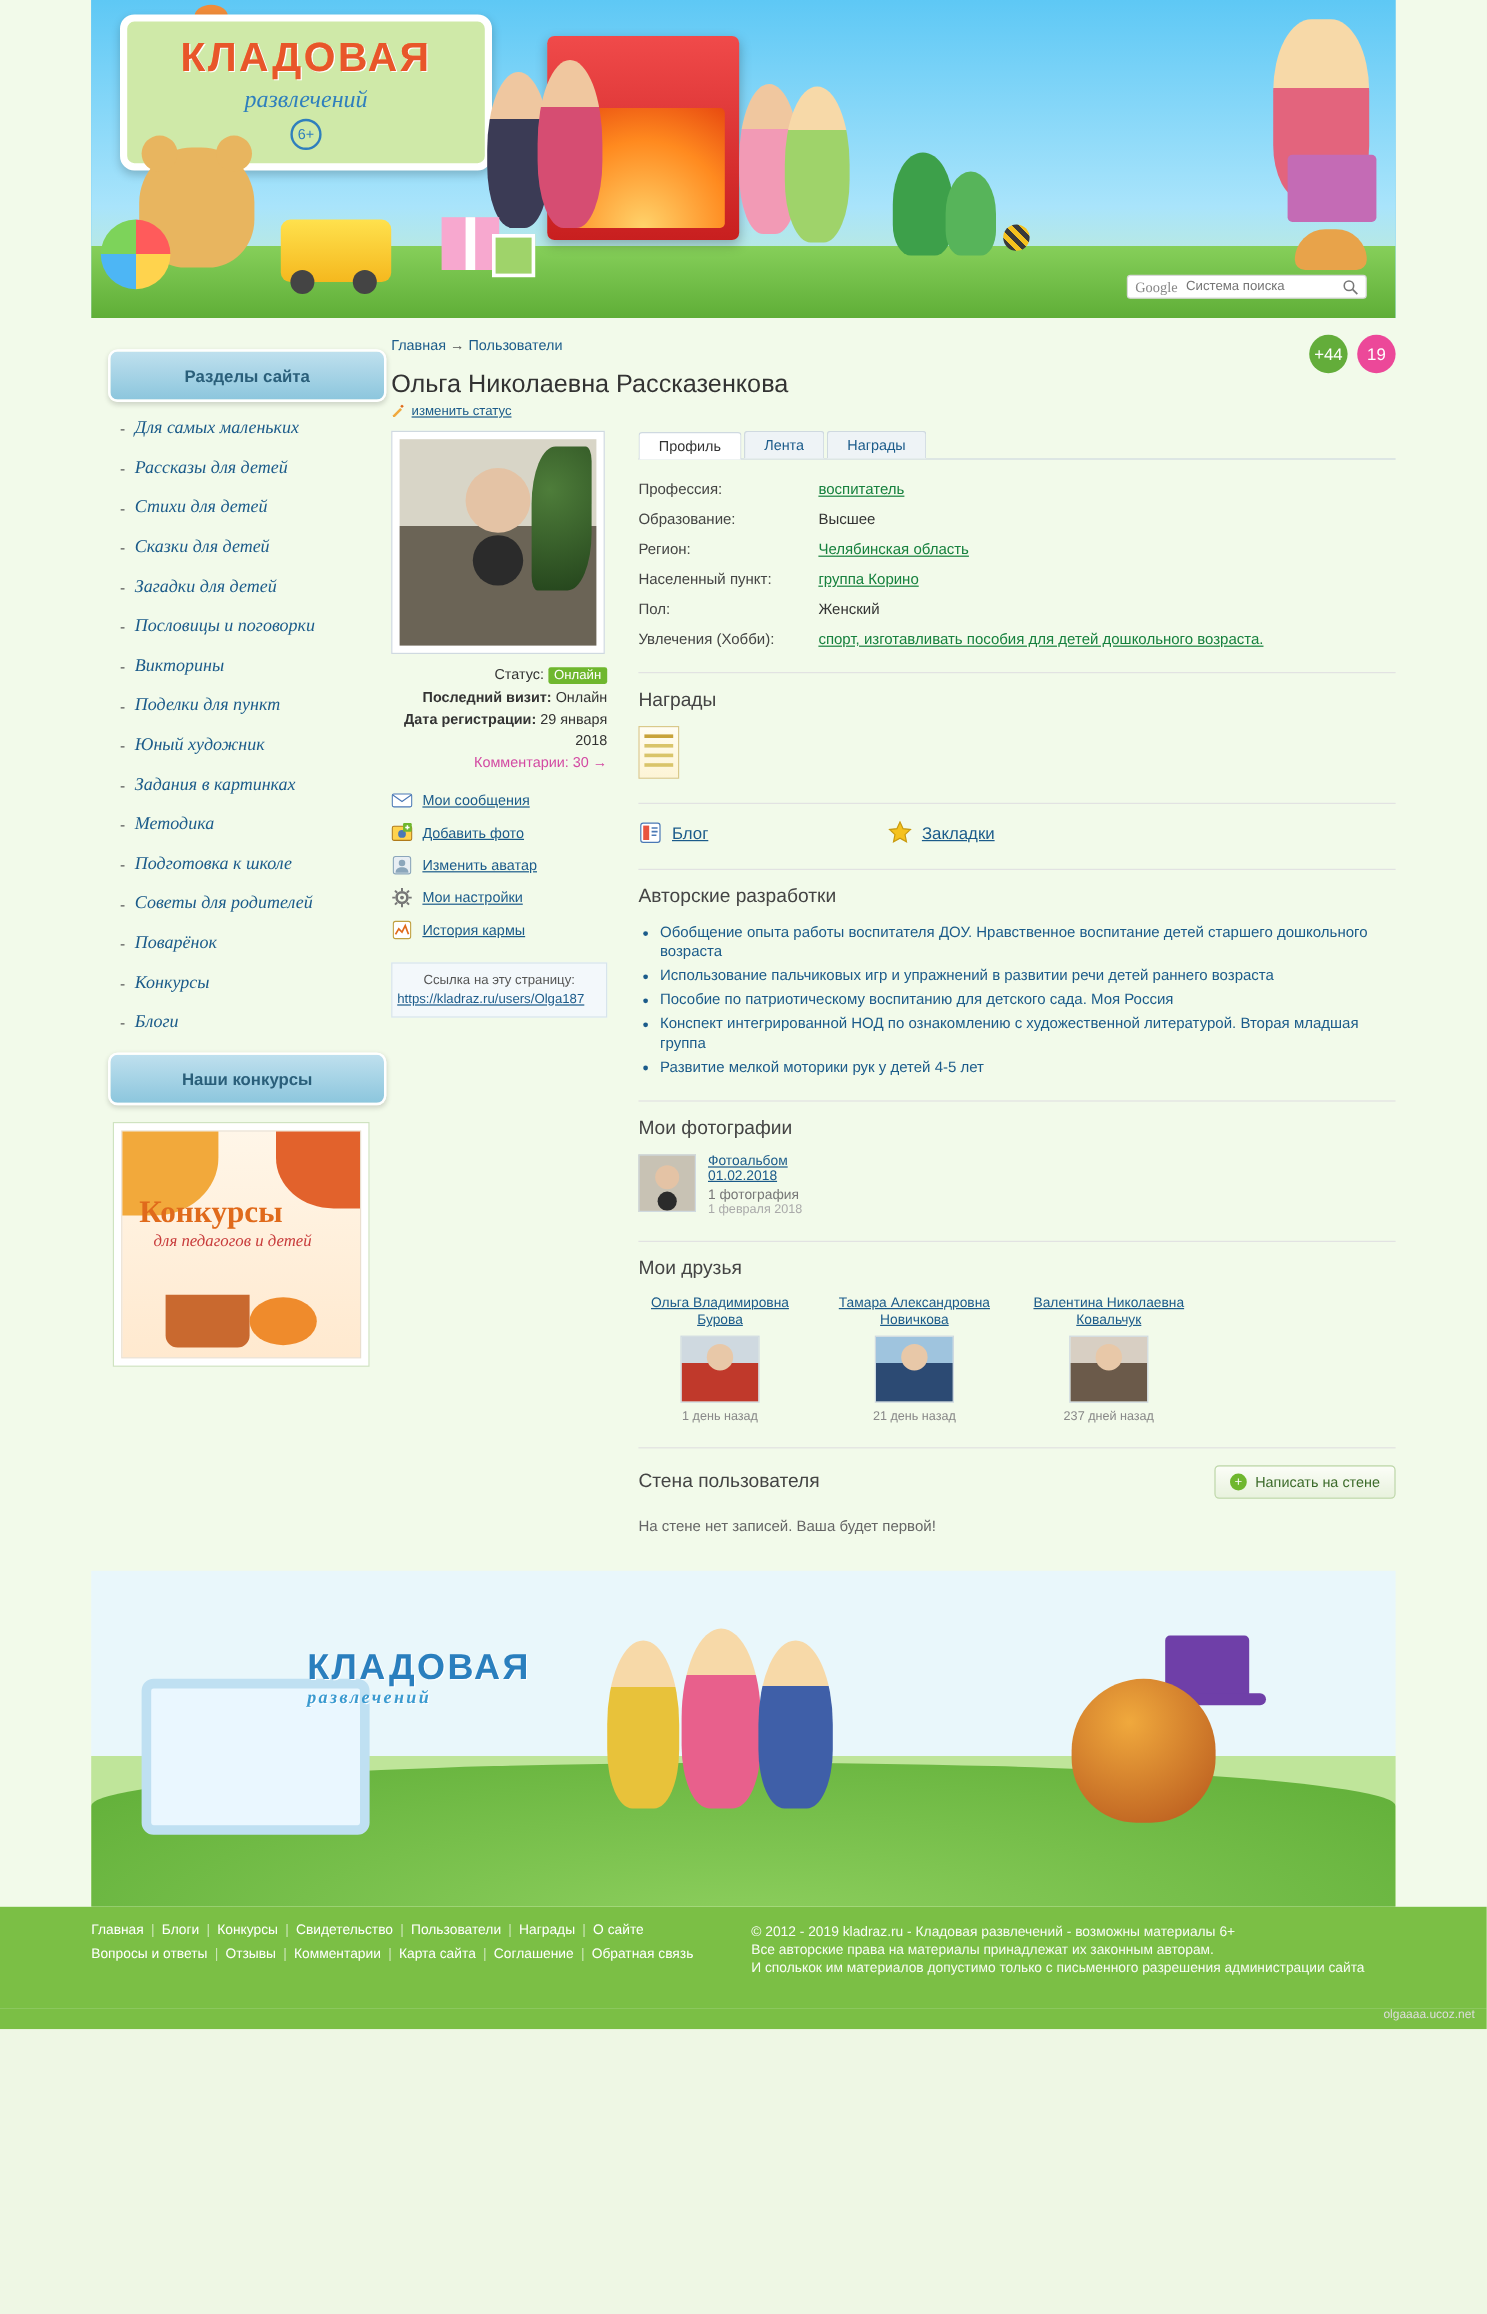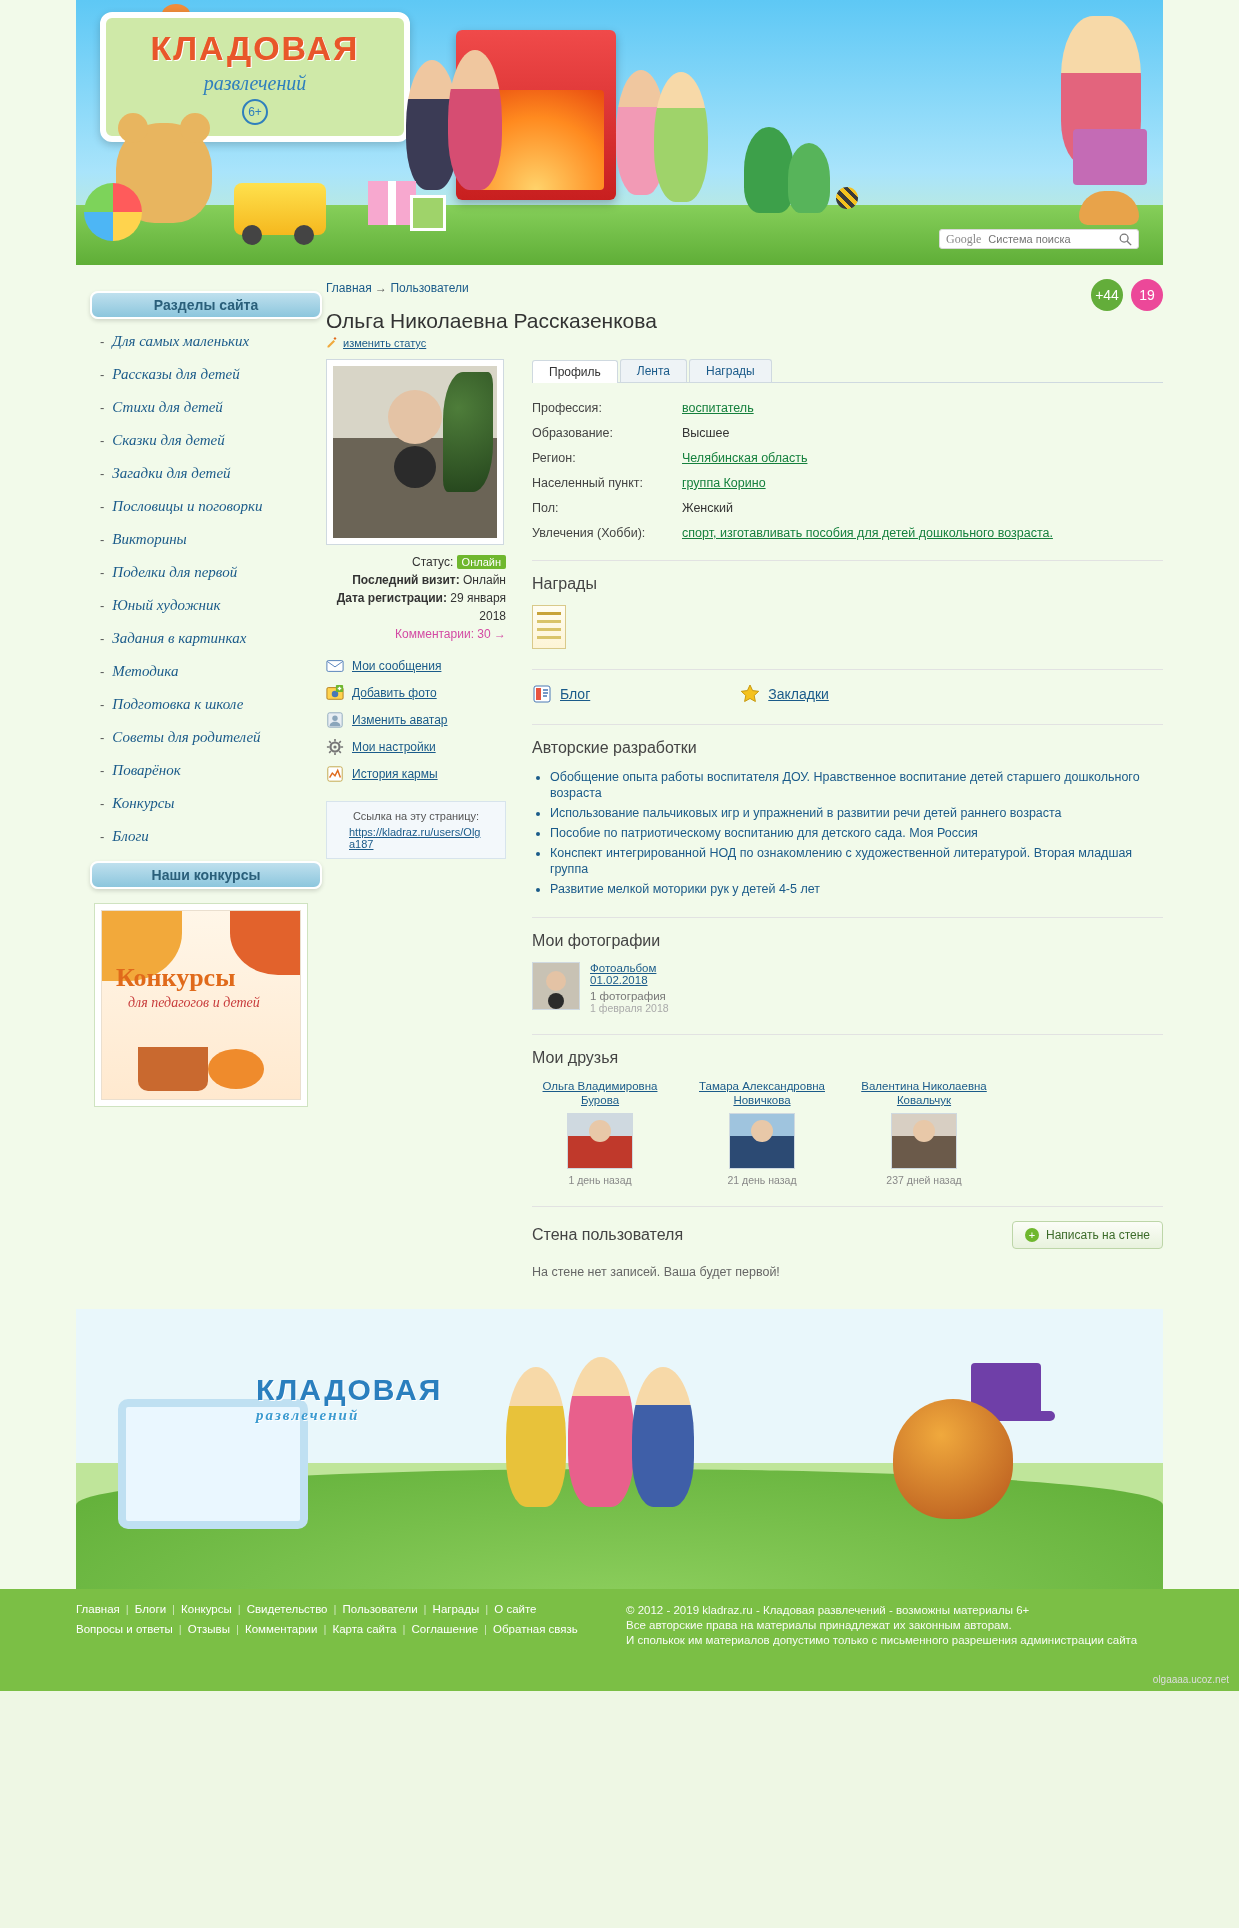--- a/index.html
+++ b/index.html
@@ -87,21 +87,21 @@
   .search-box .g { font-family:"Liberation Serif", serif; font-size:12px; color:#888; }
   .search-box input { border:0; outline:0; font-size:11px; color:#999; flex:1; width:10px; }
   .search-ico { width:14px;height:14px; }
 
   
   .content { display:flex; padding:0 76px; }
   .sidebar { width:250px; padding-top:16px; }
   .main { flex:1; padding:16px 0 0 0; position:relative; }
 
   .panel-title {
-    height:28px; border-radius:8px; border:2px solid #fff;
+    height:44px; border-radius:8px; border:2px solid #fff;
     background:linear-gradient(#bfe0ee,#8cc6dd);
     box-shadow:0 2px 4px rgba(0,0,0,.15);
     display:flex; align-items:center; justify-content:center;
     color:#2a5f7a; font-weight:bold; font-size:14px;
     margin:10px 4px 0 14px;
   }
   .menu { list-style:none; margin:14px 0 0 0; padding:0 0 0 24px; }
   .menu li { margin:0 0 16px 0; display:flex; align-items:center; gap:8px; }
   .menu .dash { color:#555; }
   .menu a {
@@ -141,21 +141,21 @@
   .meta { text-align:right; font-size:12px; color:#333; margin-top:8px; line-height:18px;}
   .meta .online { background:#6fb72e; color:#fff; padding:1px 5px; border-radius:2px; font-size:11px;}
   .meta .comm { color:#d34aa3; }
   .meta .comm a { color:#d34aa3; text-decoration:none; }
 
   .actions { margin-top:14px; }
   .actions .row { display:flex; align-items:center; gap:8px; margin-bottom:9px; }
   .actions a { color:#1b5b8a; font-size:12px; text-decoration:underline; }
   .act-ico { width:18px; height:18px; flex:none; }
 
-  .linkbox { margin-top:18px; background:#f3f8fb; border:1px solid #d7e4ec; padding:8px 22px; font-size:11px; }
+  .linkbox { margin-top:18px; background:#f3f8fb; border:1px solid #d7e4ec; padding:8px 4px; font-size:11px; }
   .linkbox .cap { color:#555; text-align:center; margin-bottom:4px;}
   .linkbox a { color:#1b5b8a; word-break:break-all; }
 
   .right-col { flex:1; }
   .tabs { display:flex; gap:2px; border-bottom:1px solid #cfd9e0; }
   .tab { padding:4px 16px; font-size:12px; border:1px solid #cfd9e0; border-bottom:none;
     background:#eef3f6; color:#1b5b8a; border-radius:3px 3px 0 0; cursor:pointer;}
   .tab.active { background:#fff; color:#333; position:relative; top:1px; }
 
   .fields { margin-top:18px; }
@@ -345,21 +345,21 @@
         <li>
             <span class="dash">-</span>
             <a href="#">Пословицы и поговорки</a>
           </li>
         <li>
             <span class="dash">-</span>
             <a href="#">Викторины</a>
           </li>
         <li>
             <span class="dash">-</span>
-            <a href="#">Поделки для первой</a>
+            <a href="#">Поделки для пункт</a>
           </li>
         <li>
             <span class="dash">-</span>
             <a href="#">Юный художник</a>
           </li>
         <li>
             <span class="dash">-</span>
             <a href="#">Задания в картинках</a>
           </li>
         <li>

